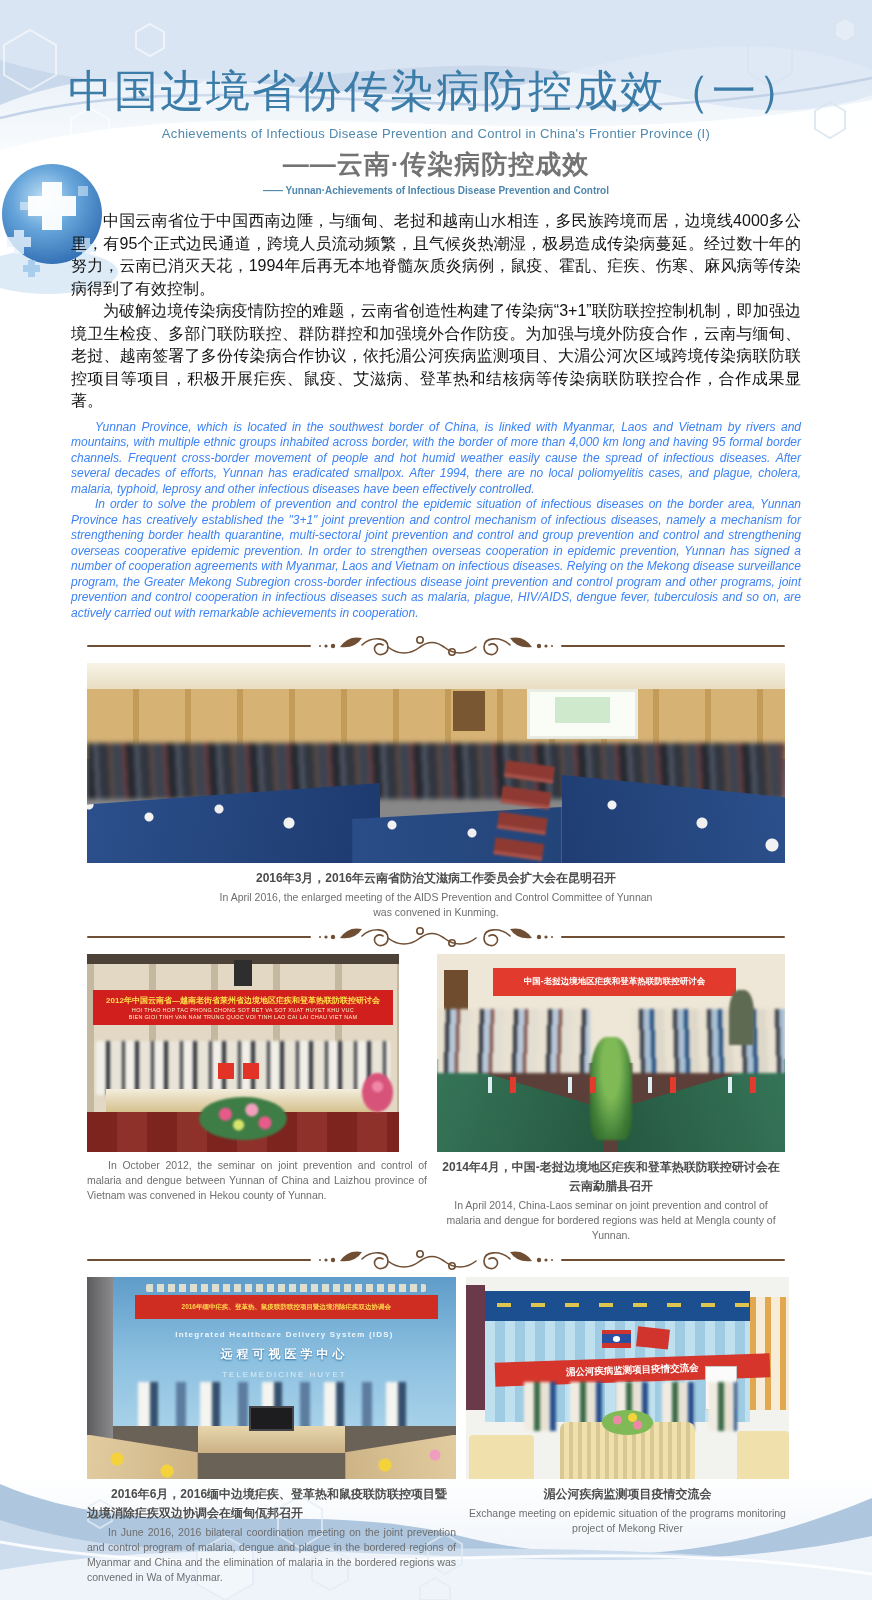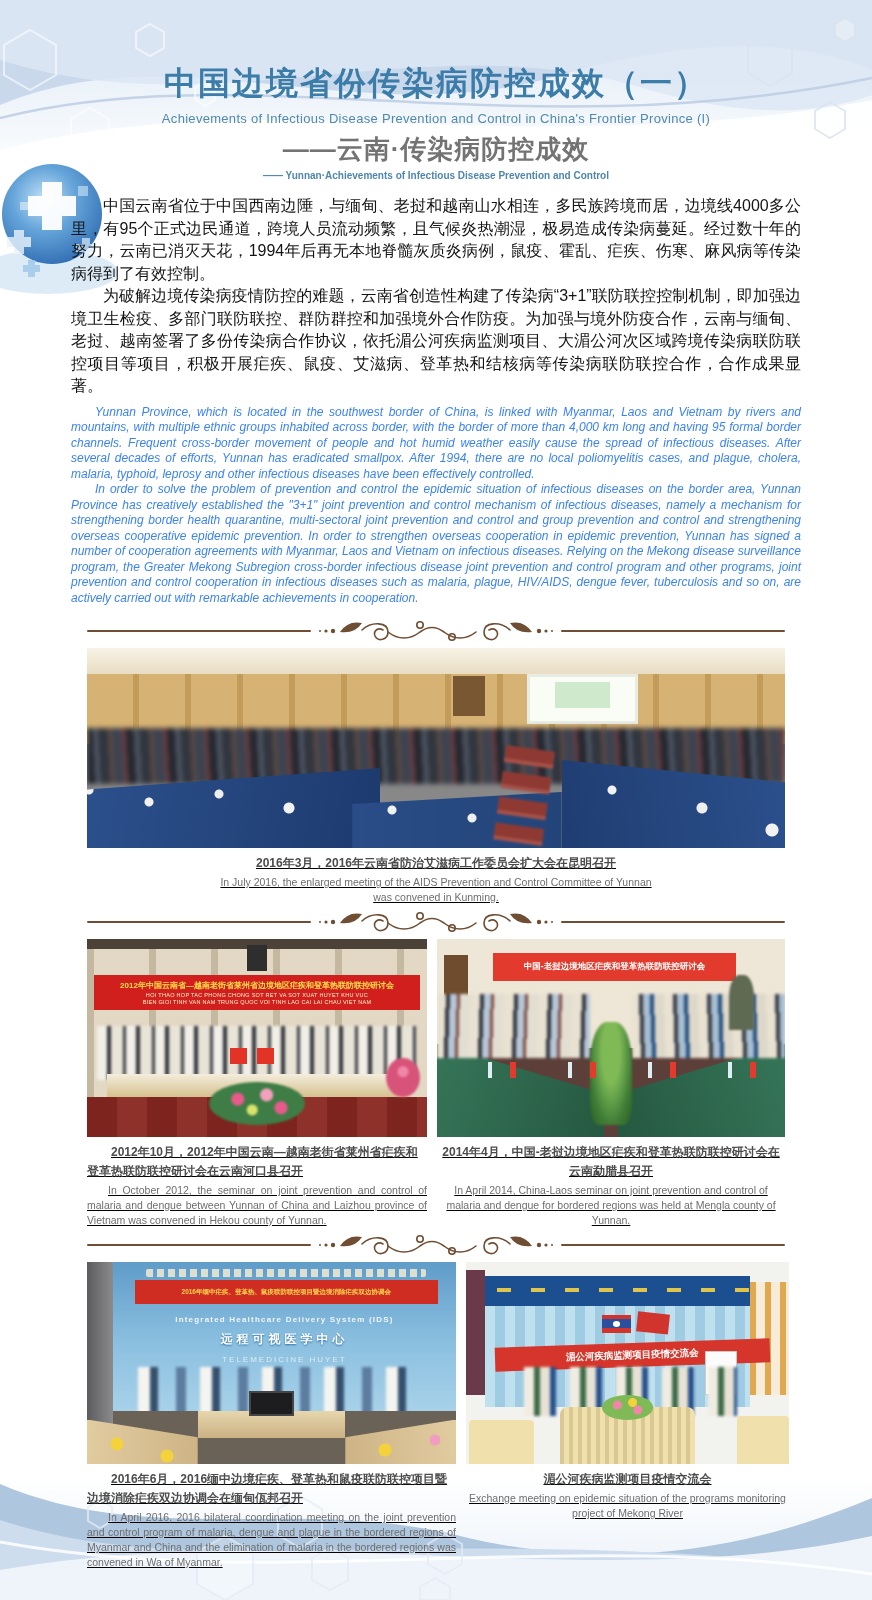--- a/index.html
+++ b/index.html
@@ -10,31 +10,31 @@
   .top-band { position:absolute; top:0; left:0; width:872px; height:178px; z-index:0;
     background:linear-gradient(180deg,#dfe8f3 0%,#eef4fa 55%,#ffffff 100%); }
   .top-band svg, .bottom-band svg { display:block; width:100%; height:100%; }
   .bottom-band { position:absolute; bottom:0; left:0; width:872px; height:122px; z-index:0;
     background:linear-gradient(0deg,#e8eff7 0%,#ffffff 100%); }
   .cross-emblem { position:absolute; left:-10px; top:152px; z-index:0; }
 
   
   .content { position:relative; z-index:1; }
   .header { text-align:center; padding-top:62px; }
-  .title-cn { font-size:32px; font-weight:bold; color:#3b7ca8; letter-spacing:2px; }
+  .title-cn { font-size:44px; font-weight:normal; color:#3b7ca8; letter-spacing:2px; }
   .title-en { font-size:13px; color:#5189ae; margin-top:5px; letter-spacing:.3px; }
   .subtitle-cn { font-size:26px; font-weight:bold; color:#737373; margin-top:6px; letter-spacing:1px; }
   .subtitle-en { font-size:10px; font-weight:bold; color:#4e87ae; margin-top:3px; }
 
   .text-col { width:730px; margin:14px auto 8px auto; }
   p.cn { font-size:16px; line-height:22.5px; color:#141414; text-align:justify; text-indent:2em; }
   p.en { font-size:12px; line-height:15.5px; color:#3b82f6; text-align:justify; text-indent:2em;font-style:italic; }
   p.en.first { margin-top:7px; }
 
-  .media-col { width:698px; margin:12px auto;text-decoration:underline; }
+  .media-col { width:698px; margin:12px auto; }
   .divider { display:flex; align-items:center; gap:5px; height:26px; margin:4px 0; }
   .divider::before, .divider::after { content:""; flex:1; height:2px; background:#6f4e33; border-radius:1px; }
   .divider svg { width:240px; height:26px; flex:0 0 auto; }
 
   figure { position:relative; }
   .photo { position:relative; overflow:hidden; background:#888; }
   .photo > div { position:absolute; }
   .photo-row { display:flex; gap:10px; }
 
   
@@ -62,21 +62,21 @@
   .p1 .tableC { left:38%; top:72%; width:30%; height:30%; background:linear-gradient(90deg,#2a4d88,#234478);
     clip-path:polygon(0 20%,100% 0,100% 100%,0 100%);
     background-image:radial-gradient(circle at 40px 18px,#f2f2f2 4px,rgba(0,0,0,0) 5px),radial-gradient(circle at 120px 26px,#efefef 4px,rgba(0,0,0,0) 5px),linear-gradient(90deg,#2a4d88,#234478); }
   .p1 .tableR { left:68%; top:56%; width:36%; height:48%; background:linear-gradient(260deg,#2d528f,#1f3d72);
     clip-path:polygon(0 0,100% 26%,100% 100%,0 100%);
     background-image:radial-gradient(circle at 50px 30px,#f2f2f2 4px,rgba(0,0,0,0) 5px),radial-gradient(circle at 140px 48px,#efefef 5px,rgba(0,0,0,0) 6px),radial-gradient(circle at 210px 70px,#f2f2f2 6px,rgba(0,0,0,0) 7px),linear-gradient(260deg,#2d528f,#1f3d72); }
   .p1 .chairs { left:59%; top:50%; width:7%; height:52%; transform:rotate(8deg); filter:blur(1px);
     background:repeating-linear-gradient(180deg,#8e3a33 0 13px,#a65148 13px 17px,rgba(0,0,0,0) 17px 26px); }
 
   
-  .p2 { width:340px; height:198px; }
+  .p2 { width:312px; height:198px; }
   .p2 .wall { left:0; top:0; width:100%; height:100%; background:#e2d8c4;
     background-image:repeating-linear-gradient(90deg,rgba(130,110,80,.30) 0 7px,rgba(0,0,0,0) 7px 62px); }
   .p2 .ceil { left:0; top:0; width:100%; height:5%; background:#4c4238; }
   .p2 .projector { left:47%; top:3%; width:6%; height:13%; background:#2e2e2e; }
   .p2 .banner { left:2%; top:18%; width:96%; height:18%; background:#d01f1c; display:flex; flex-direction:column; justify-content:center; align-items:center; overflow:hidden; }
   .p2 .banner .l1 { color:#ffe04a; font-size:8px; font-weight:bold; white-space:nowrap; }
   .p2 .banner .l2 { color:#fff3c9; font-size:5.5px; white-space:nowrap; letter-spacing:.3px; margin-top:1px; }
   .p2 .people { left:3%; top:44%; width:94%; height:27%; filter:blur(1.5px);
     background:repeating-linear-gradient(90deg,#f2efe8 0 10px,#2e3138 10px 14px,#e9e4d8 14px 26px,#3a3d44 26px 29px); }
   .p2 .flagL { left:42%; top:55%; width:5%; height:8%; background:#e33226; }
@@ -266,21 +266,21 @@
           <div class="screen"></div>
             <div class="screen-img"></div>
           <div class="crowd"></div>
           <div class="tableL"></div>
             <div class="tableC"></div>
             <div class="tableR"></div>
           <div class="chairs"></div>
         </div>
         <figcaption class="cap center">
           <div class="cap-cn">2016年3月，2016年云南省防治艾滋病工作委员会扩大会在昆明召开</div>
-          <div class="cap-en">In July 2016, the enlarged meeting of the AIDS Prevention and Control Committee of Yunnan was convened in Kunming.</div>
+          <div class="cap-en">In April 2016, the enlarged meeting of the AIDS Prevention and Control Committee of Yunnan was convened in Kunming.</div>
         </figcaption>
       </figure>
 
       <div class="divider">
         <svg viewBox="0 0 240 26">
           <g stroke="#6f4e33" fill="none" stroke-width="1.6" stroke-linecap="round">
             <circle cx="4" cy="13" r="1" fill="#6f4e33" stroke="none"></circle>
               <circle cx="10" cy="13" r="1.6" fill="#6f4e33" stroke="none"></circle>
               <circle cx="17" cy="13" r="2.2" fill="#6f4e33" stroke="none"></circle>
             <path d="M24,14 q8,-12 22,-9 q-7,11 -22,9" fill="#6f4e33" stroke="none"></path>
@@ -310,21 +310,20 @@
             </div>
             <div class="people"></div>
               <div class="flagL"></div>
               <div class="flagR"></div>
             <div class="cloth"></div>
               <div class="desk"></div>
               <div class="flowers"></div>
               <div class="bouquetR"></div>
           </div>
           <figcaption class="cap left">
-            <div class="cap-cn">2012年10月，2012年中国云南—越南老街省莱州省疟疾和登革热联防联控研讨会在云南河口县召开</div>
             <div class="cap-en">In October 2012, the seminar on joint prevention and control of malaria and dengue between Yunnan of China and Laizhou province of Vietnam was convened in Hekou county of Yunnan.</div>
           </figcaption>
         </figure>
 
         <figure>
           <div class="photo p3">
             <div class="wall"></div>
               <div class="door"></div>
             <div class="banner">中国-老挝边境地区疟疾和登革热联防联控研讨会</div>
             <div class="carpet"></div>
@@ -375,21 +374,21 @@
             <div class="tele">TELEMEDICINE HUYET</div>
             <div class="people"></div>
               <div class="floor"></div>
             <div class="tableF"></div>
               <div class="monitor"></div>
             <div class="tableL2"></div>
               <div class="tableR2"></div>
           </div>
           <figcaption class="cap left">
             <div class="cap-cn">2016年6月，2016缅中边境疟疾、登革热和鼠疫联防联控项目暨边境消除疟疾双边协调会在缅甸佤邦召开</div>
-            <div class="cap-en">In April 2016, 2016 bilateral coordination meeting on the joint prevention and control program of malaria, dengue and plague in the bordered regions of Myanmar and China and the elimination of malaria in the bordered regions was convened in Wa of Myanmar.</div>
+            <div class="cap-en">In June 2016, 2016 bilateral coordination meeting on the joint prevention and control program of malaria, dengue and plague in the bordered regions of Myanmar and China and the elimination of malaria in the bordered regions was convened in Wa of Myanmar.</div>
           </figcaption>
         </figure>
 
         <figure>
           <div class="photo p5">
             <div class="wall"></div>
               <div class="curtL"></div>
               <div class="winR"></div>
             <div class="valance"></div>
               <div class="curtain"></div>

